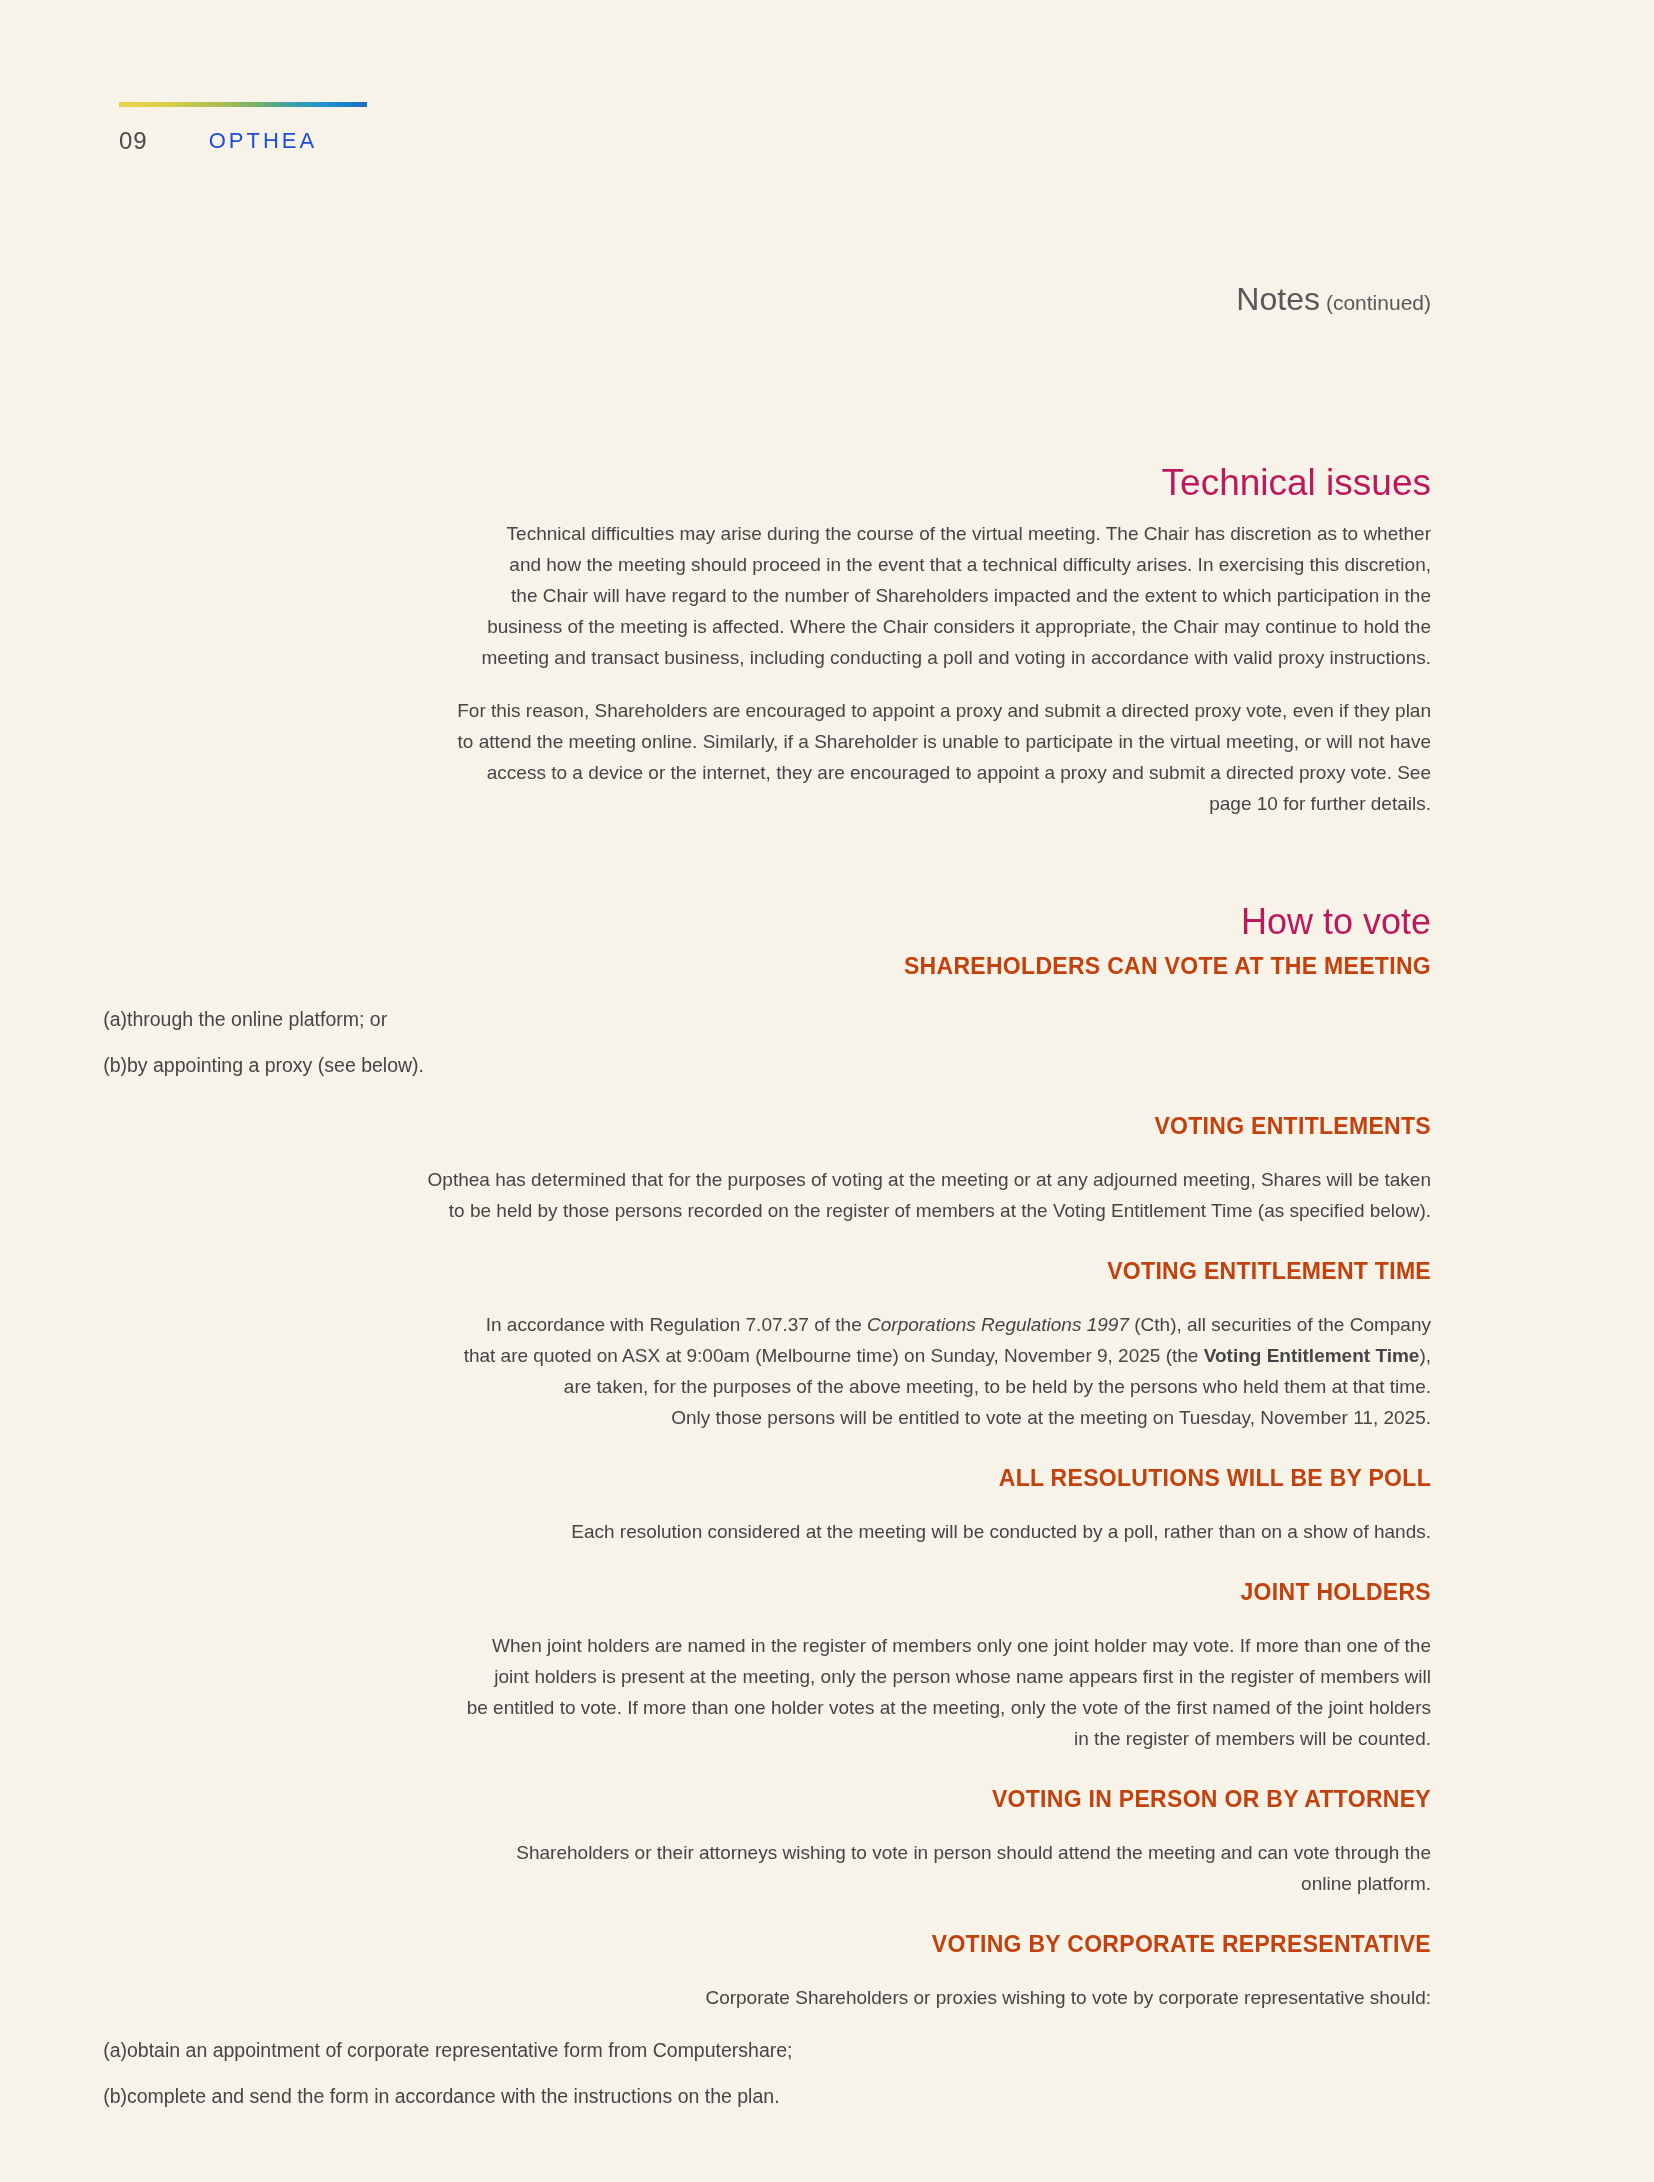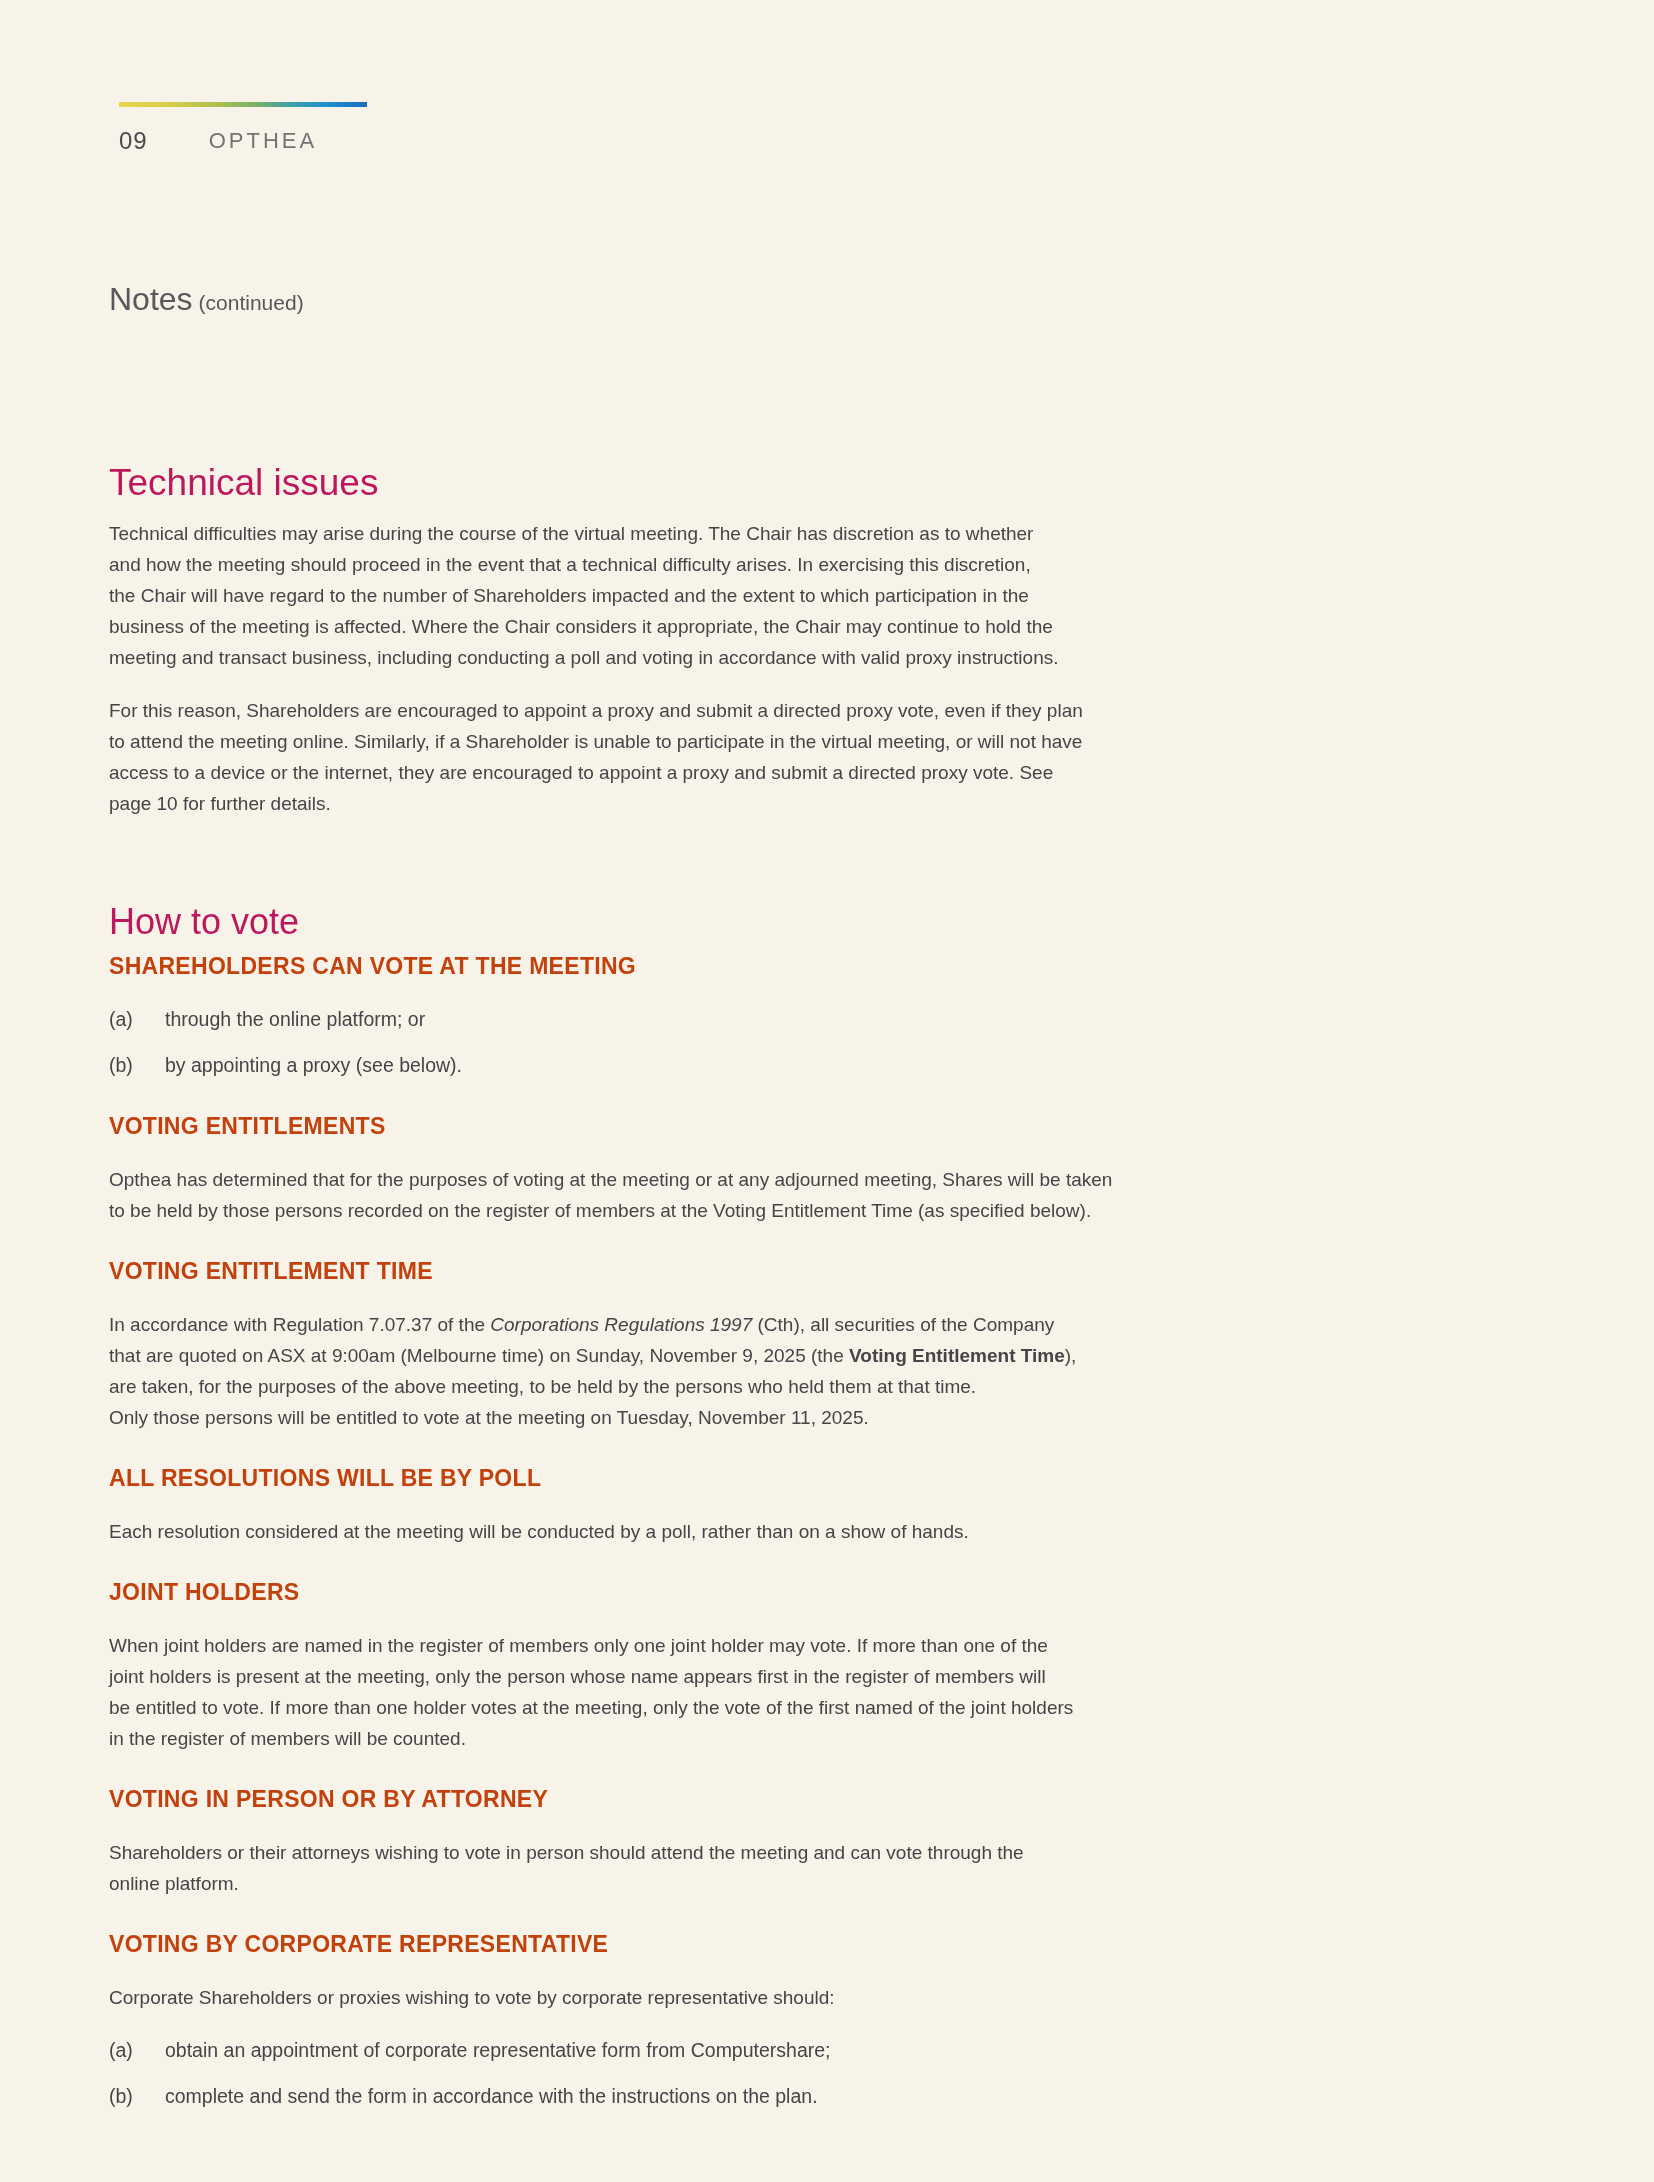--- a/index.html
+++ b/index.html
@@ -36,25 +36,26 @@
   }
   .page-number {
     font-size: 24px;
     color: #4a4b4d;
     letter-spacing: 1px;
   }
   .brand {
     margin-left: 61px;
     font-size: 22px;
     letter-spacing: 3px;
-    color: #737373;
+    color: #1d4ed8;
   }
   .content {
-    margin-left: 109px;
+    margin-left: 71px;
     width: 1360px;
+    text-align: right;
   }
   .doc-title {
     margin: 126px 0 0 0;
     font-size: 32px;
     font-weight: normal;
     color: #58585a;
   }
   .doc-title .suffix {
     font-size: 21px;
     margin-left: 6px;

